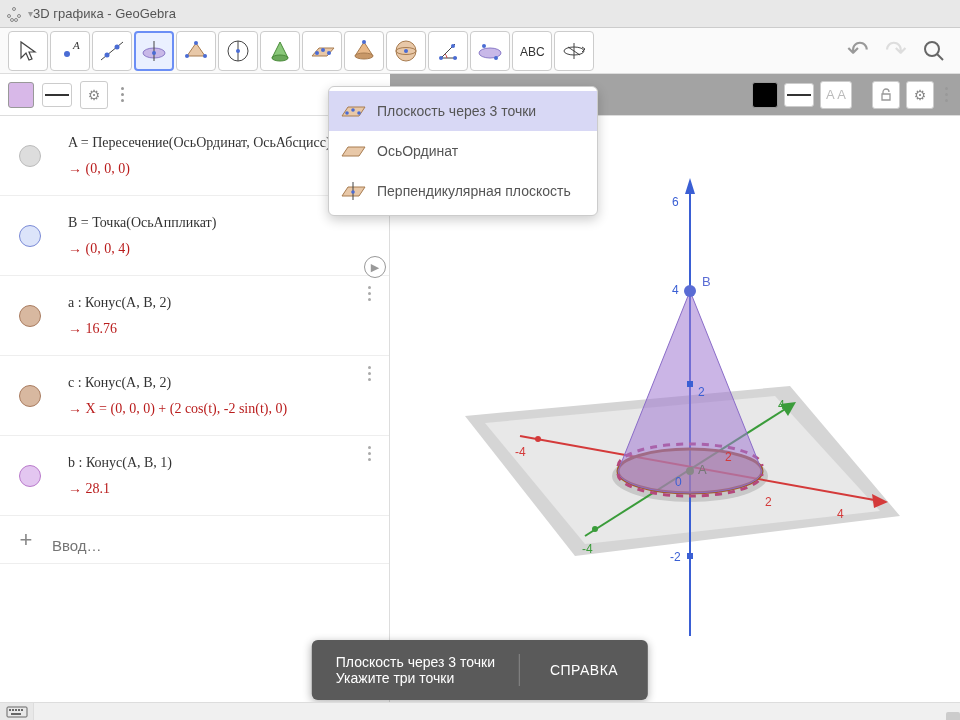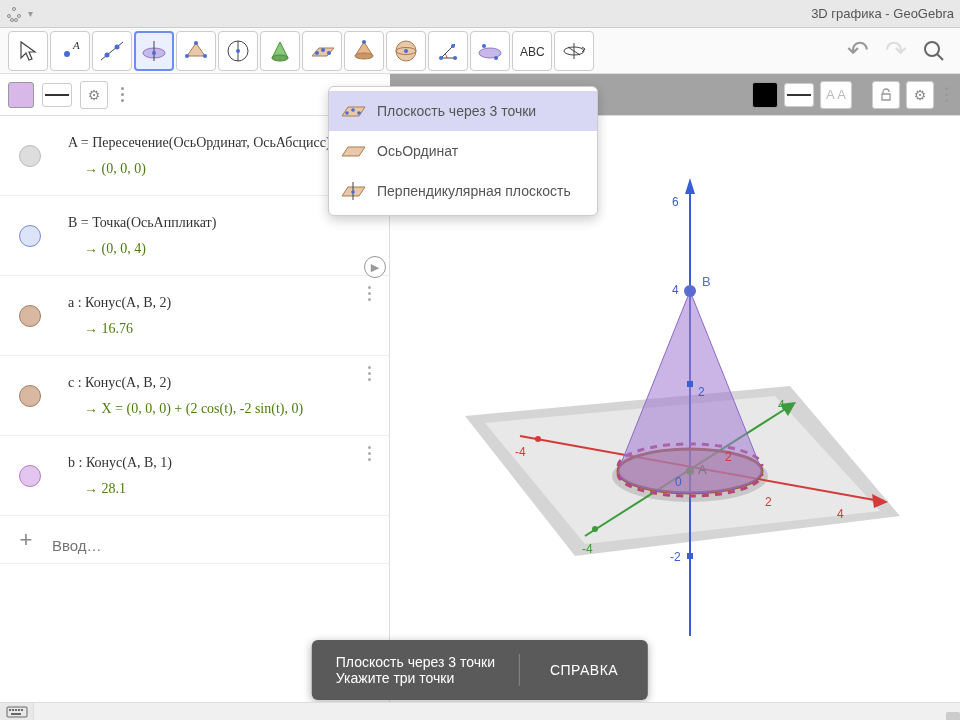--- a/index.html
+++ b/index.html
@@ -2,21 +2,21 @@
 <html><head>
 <meta charset="utf-8">
 <style>
 * { box-sizing: border-box; margin: 0; padding: 0; }
 body { width: 960px; height: 720px; font-family: Arial, sans-serif; font-size: 14px; background: #f5f5f5; overflow: hidden; position: relative; }
 
 
 .titlebar { height: 28px; background: #e8e8e8; display: flex; align-items: center; padding: 0 6px; border-bottom: 1px solid #ccc; color: #555; }
 .titlebar .app-icon { width: 16px; height: 16px; margin-right: 4px; }
 .titlebar .dropdown-arrow { margin-left: 2px; color: #999; font-size: 10px; }
-.titlebar .title { flex: 1; text-align: right; font-size: 13px; }
+.titlebar .title { flex: 1; text-align: left; font-size: 13px; }
 
 
 .toolbar { height: 46px; background: #fafafa; border-bottom: 1px solid #ddd; display: flex; align-items: center; padding: 0 8px; gap: 2px; }
 .tool-btn { width: 40px; height: 40px; border: 1px solid #ccc; border-radius: 4px; background: #fff; display: flex; align-items: center; justify-content: center; cursor: pointer; position: relative; }
 .tool-btn.selected { border: 2px solid #6b8ef5; background: #eaf0ff; }
 .tool-btn svg { width: 30px; height: 30px; }
 .toolbar-spacer { flex: 1; }
 .undo-btn, .redo-btn, .search-btn { width: 36px; height: 36px; display: flex; align-items: center; justify-content: center; cursor: pointer; color: #999; font-size: 26px; }
 
 
@@ -35,21 +35,21 @@
 .main { display: flex; height: calc(720px - 28px - 46px - 42px); }
 .algebra-pane { width: 390px; background: #fff; border-right: 1px solid #ddd; overflow-y: auto; position: relative; }
 .graphics-pane { flex: 1; background: #fff; position: relative; }
 
 
 .algebra-row { display: flex; border-bottom: 1px solid #eee; min-height: 80px; align-items: center; position: relative; }
 .row-marker { width: 60px; display: flex; align-items: center; justify-content: center; }
 .marker-circle { width: 22px; height: 22px; border-radius: 50%; border: 1.5px solid #888; }
 .row-content { flex: 1; padding: 12px 8px; color: #333; font-family: "Cambria Math", serif; }
 .row-content .def { margin-bottom: 10px; white-space: nowrap; overflow: hidden; }
-.row-content .val { color: #4d7c0f; margin-left: 16px; }
+.row-content .val { color: #b91c1c; }
 .row-menu { width: 28px; display: flex; flex-direction: column; gap: 3px; align-items: center; cursor: pointer; position:absolute; right:6px; top:10px; }
 .row-menu span { width: 3px; height: 3px; background: #aaa; border-radius: 50%; }
 
 .input-row { display: flex; border-bottom: 1px solid #eee; height: 48px; align-items: center; }
 .input-row .plus { width: 60px; text-align: center; font-size: 22px; color: #888; }
 .input-row input { border: none; outline: none; font-size: 15px; color: #aaa; width: 100%; margin-top: 12px; }
 
 
 .dropdown-menu { position: absolute; left: 328px; top: 86px; width: 270px; background: #fff; border: 1px solid #ccc; border-radius: 6px; box-shadow: 0 4px 12px rgba(0,0,0,0.2); z-index: 100; padding: 4px 0; }
 .dropdown-item { height: 40px; display: flex; align-items: center; padding: 0 10px; gap: 10px; cursor: pointer; color: #555; }

